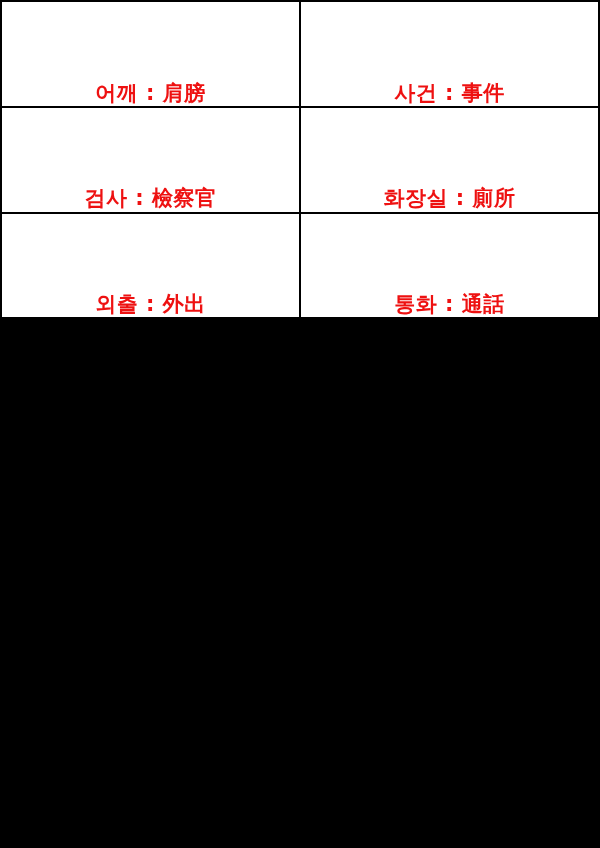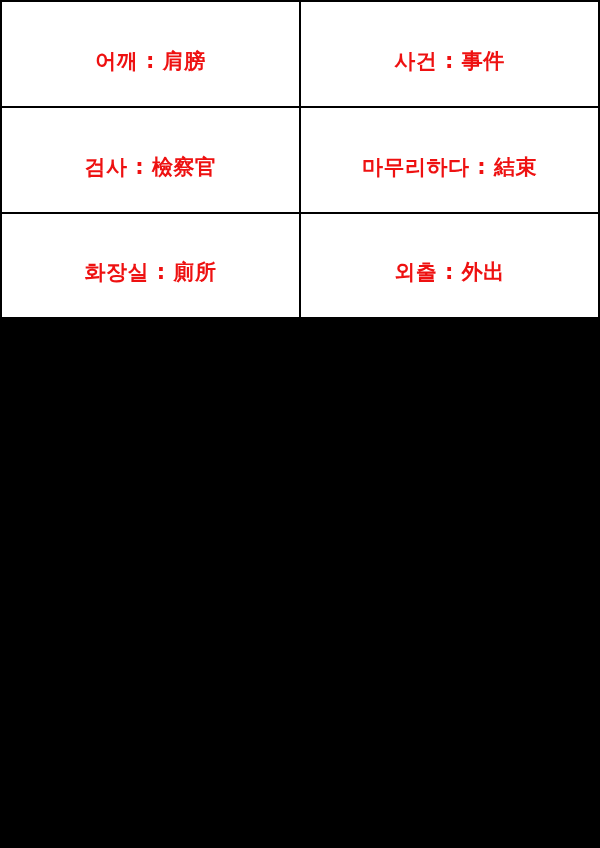--- a/index.html
+++ b/index.html
@@ -20,21 +20,21 @@
     grid-template-columns: 1fr 1fr;
     grid-template-rows: repeat(8, 1fr);
     background: #000000;
     gap: 2px;
     padding: 2px;
   }
   .cell {
     background: #ffffff;
     box-sizing: border-box;
     display: flex;
-    align-items: center;
+    align-items: flex-end;
     justify-content: center;
     padding-top: 14px;
     overflow: hidden;
   }
   .entry {
     color: #ee1111;
     font-weight: bold;
     font-size: 21px;
     line-height: 1.25;
     letter-spacing: 0.5px;
@@ -49,21 +49,21 @@
   <div class="cell">
     <span class="entry">어깨 : 肩膀</span>
   </div>
   <div class="cell">
     <span class="entry">사건 : 事件</span>
   </div>
   <div class="cell">
     <span class="entry">검사 : 檢察官</span>
   </div>
   <div class="cell">
-    <span class="entry">마무리하다 : 結束</span>
-  </div>
-  <div class="cell">
     <span class="entry">화장실 : 廁所</span>
   </div>
   <div class="cell">
     <span class="entry">외출 : 外出</span>
   </div>
+  <div class="cell">
+    <span class="entry">통화 : 通話</span>
+  </div>
 </div>
 
 </body></html>

